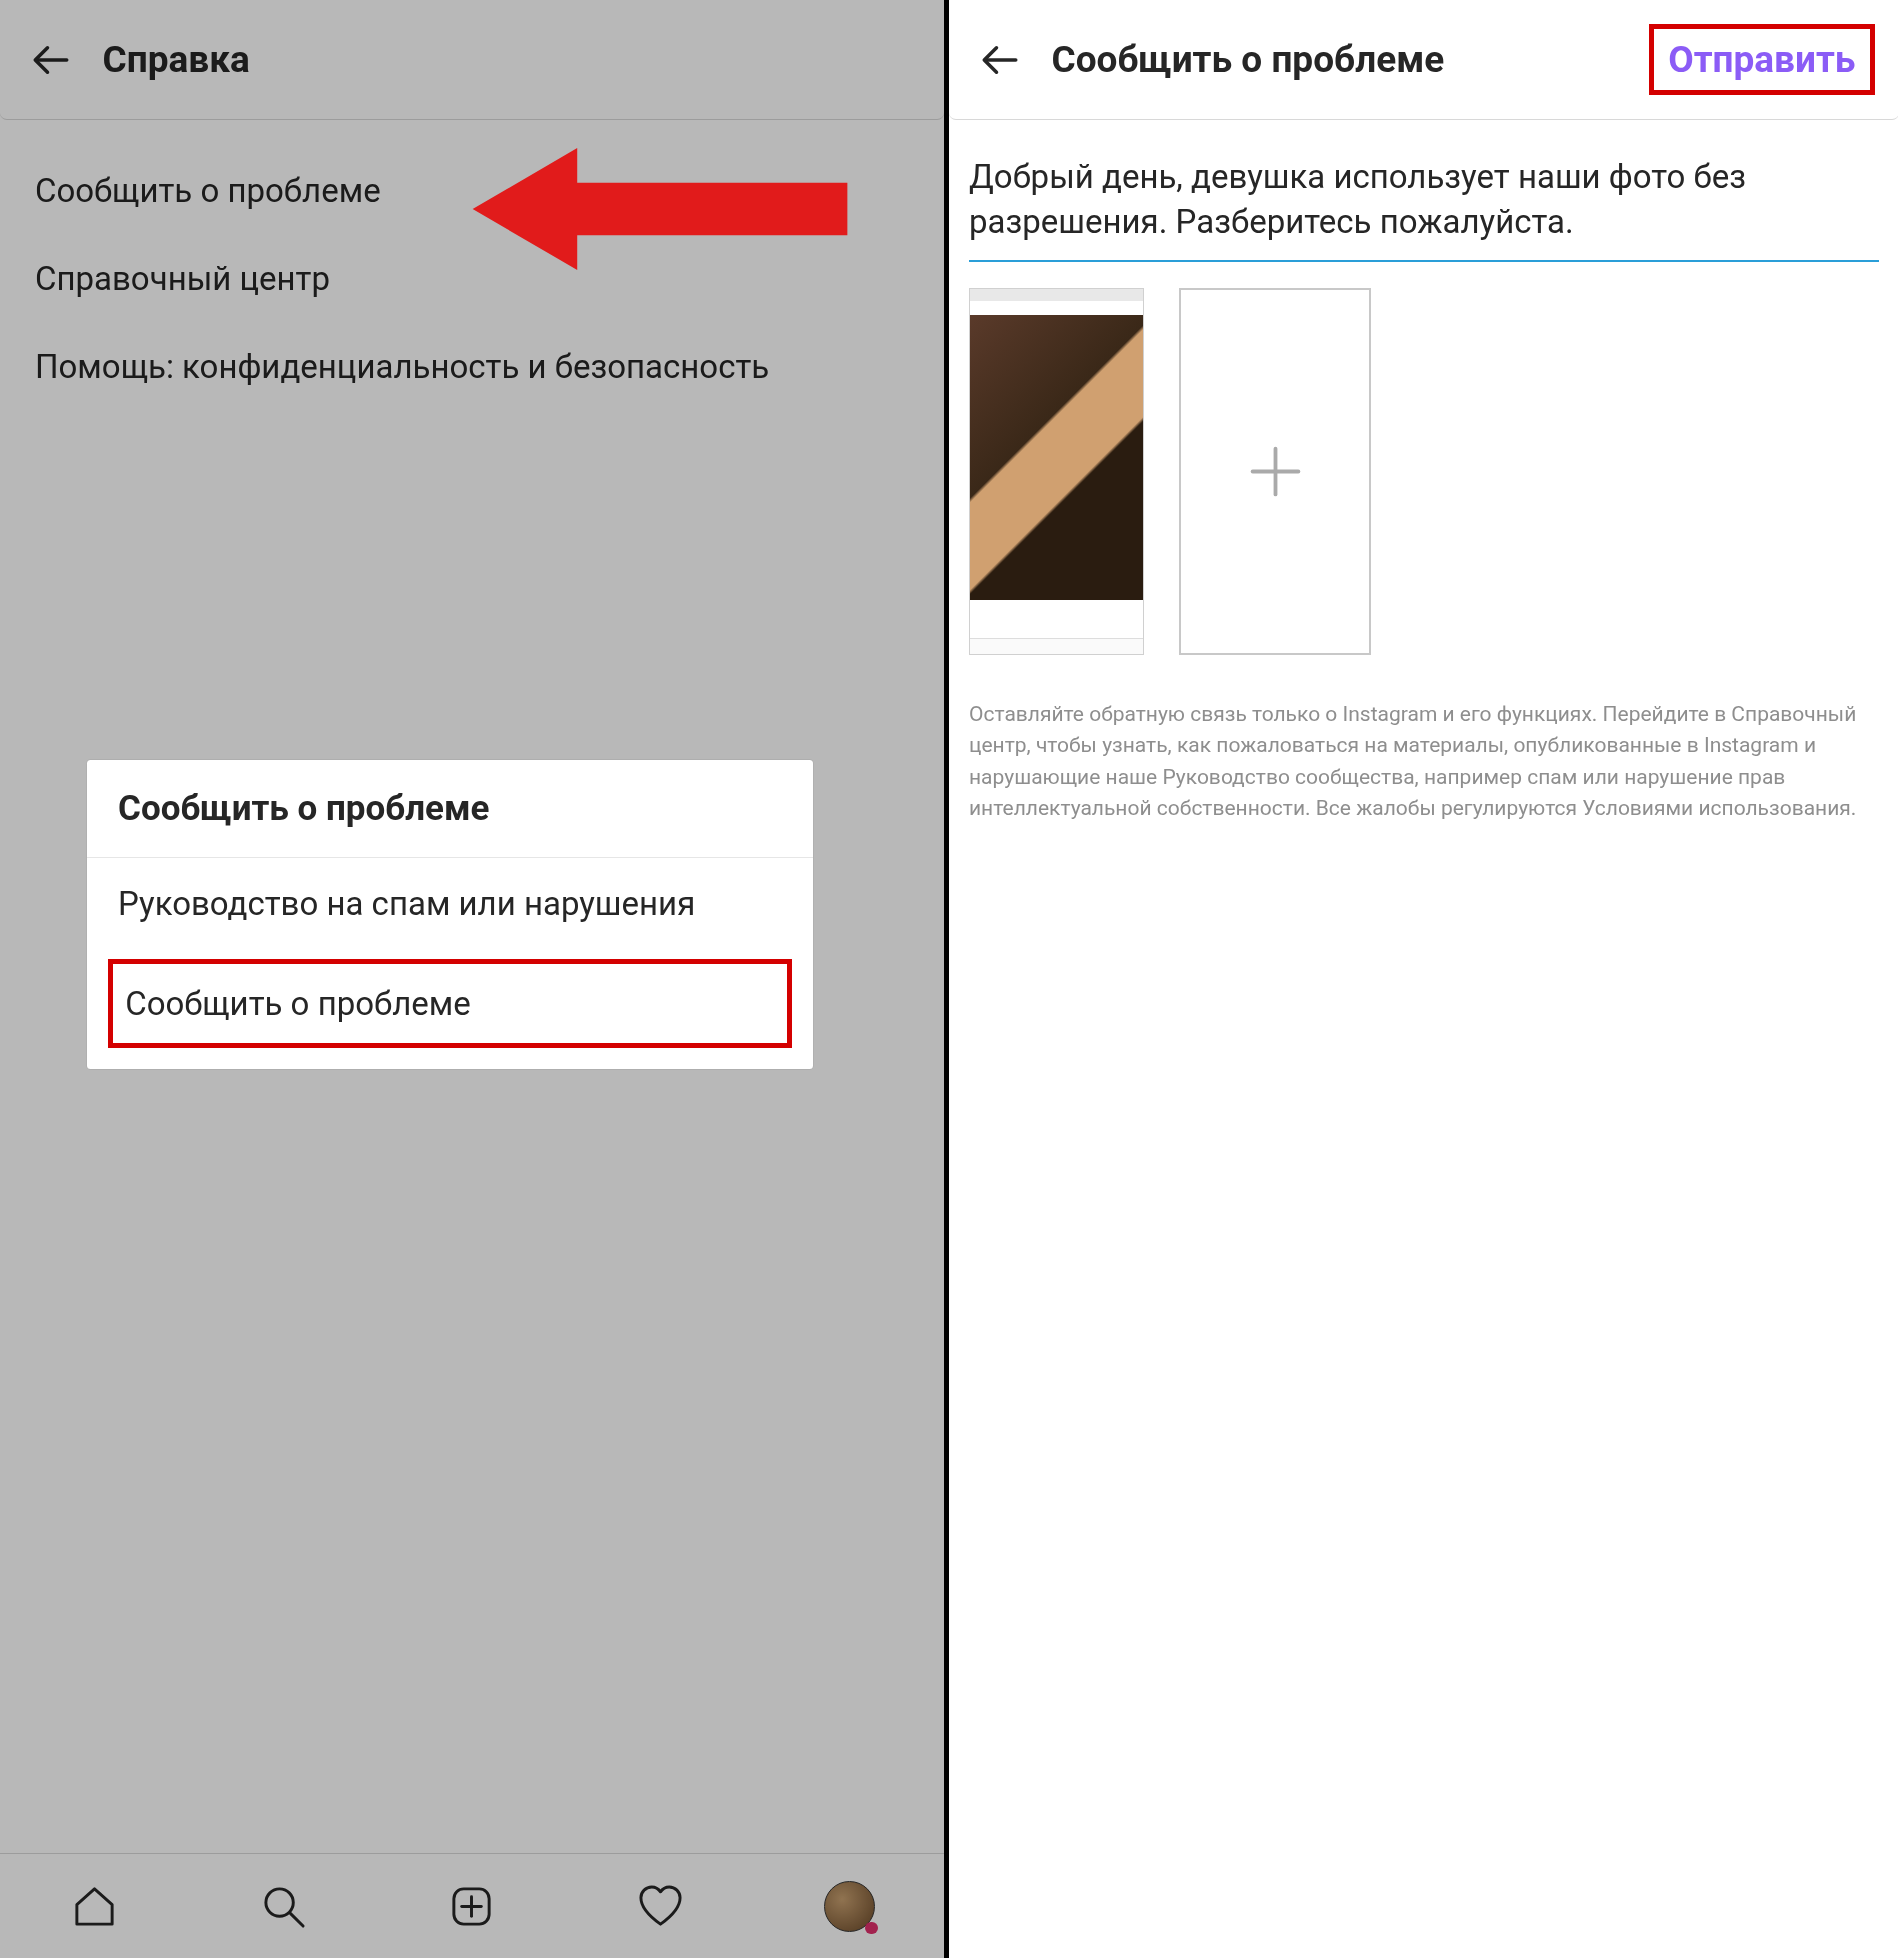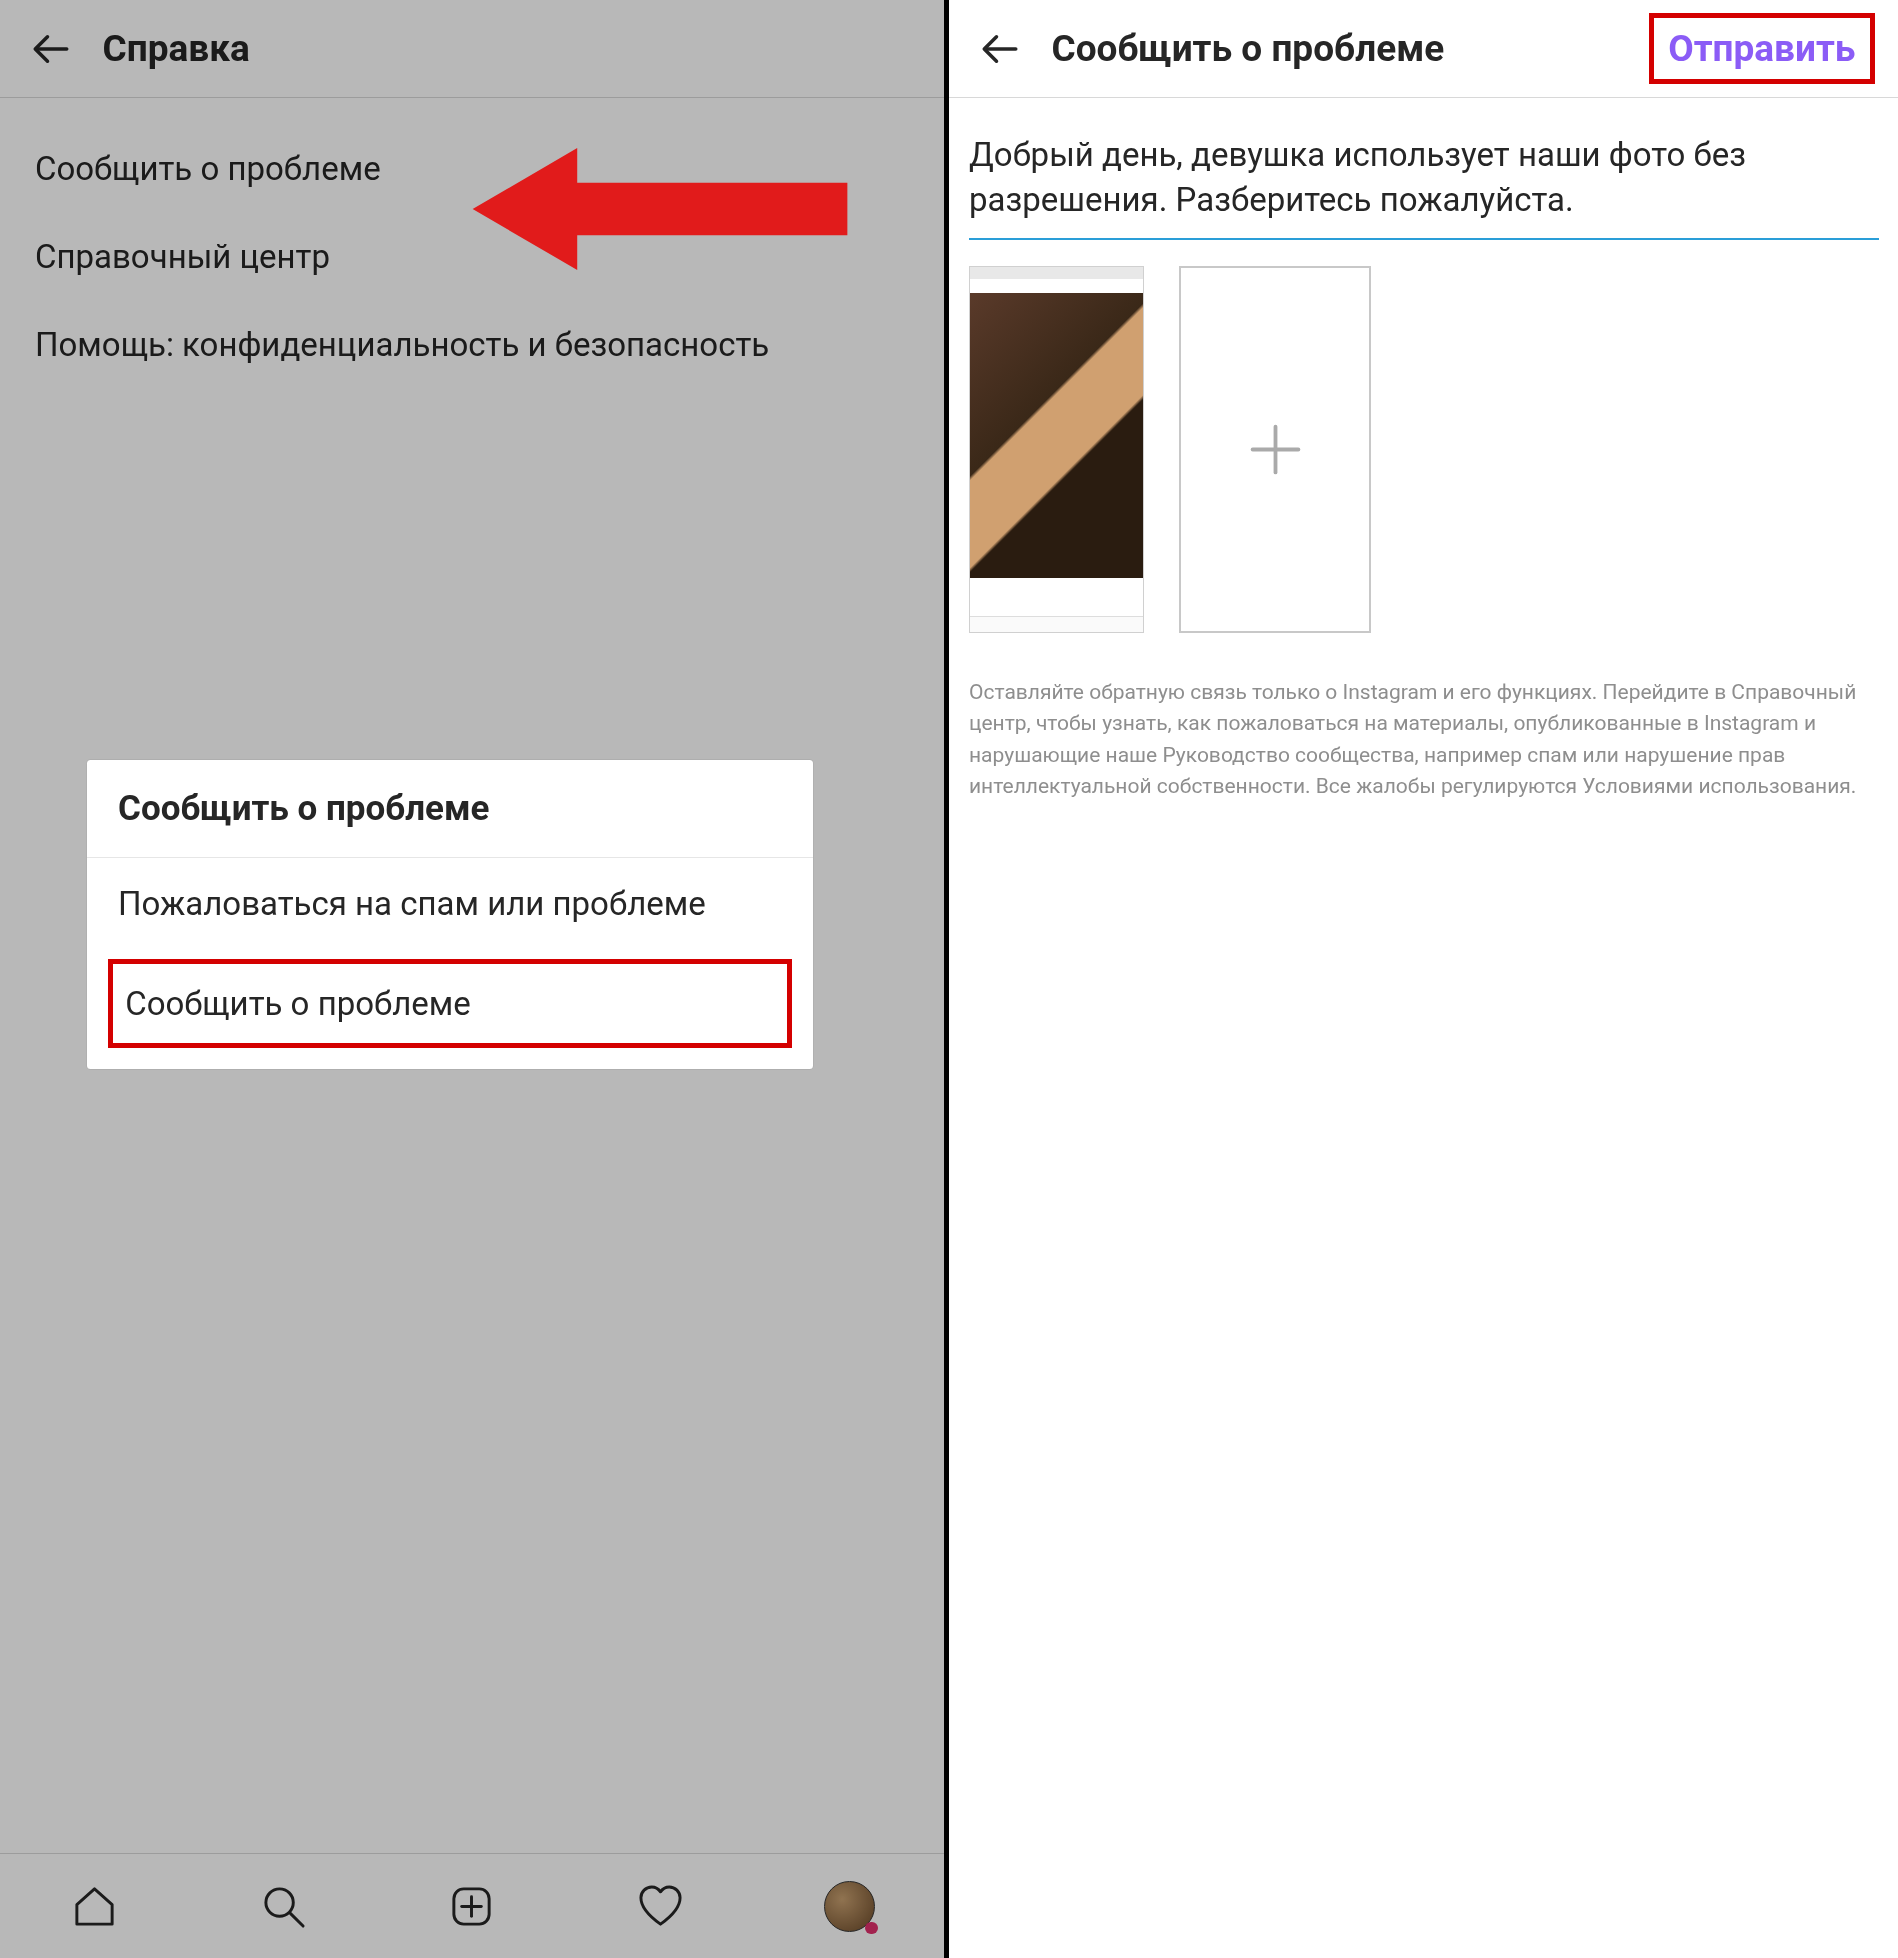--- a/index.html
+++ b/index.html
@@ -28,29 +28,30 @@
   }
   .dim-overlay {
     position: absolute;
     inset: 0;
     background: rgba(0,0,0,0.28);
     pointer-events: none;
     z-index: 5;
   }
   
   .header {
-    height: 98px;
+    height: 120px;
     display: flex;
     align-items: center;
     padding: 0 24.5px;
     border-bottom: 1.7px solid #d8d8d8;
     font-size: 37px;
     font-weight: 700;
     position: relative;
     z-index: 1;
+    border-radius: 7px;
   }
   .header .back {
     width: 52px;
     height: 52px;
     margin-right: 26px;
     display: flex;
     align-items: center;
     justify-content: center;
   }
   .header-title { flex: 1; }
@@ -204,21 +205,21 @@
   </div>
 
   <svg class="red-arrow" style="left:472px; top:148px;" width="376" height="122" viewBox="0 0 430 140">
     <polygon points="0,70 120,0 120,40 430,40 430,100 120,100 120,140" fill="#e11b1b"></polygon>
   </svg>
 
   <div class="dim-overlay"></div>
 
   <div class="dialog">
     <div class="dialog-title">Сообщить  о проблеме</div>
-    <div class="dialog-item">Пожаловаться на спам или проблеме</div>
+    <div class="dialog-item">Руководство на спам или нарушения</div>
     <div class="dialog-item highlight">Сообщить о проблеме</div>
   </div>
 
   <div class="bottom-nav">
     <div class="nav-icon">
       <svg width="47" height="47" viewBox="0 0 48 48" fill="none" stroke="#262626" stroke-width="3" stroke-linecap="round" stroke-linejoin="round">
         <path d="M6 22 L24 6 L42 22 V42 H6 Z"></path>
       </svg>
     </div>
     <div class="nav-icon">

